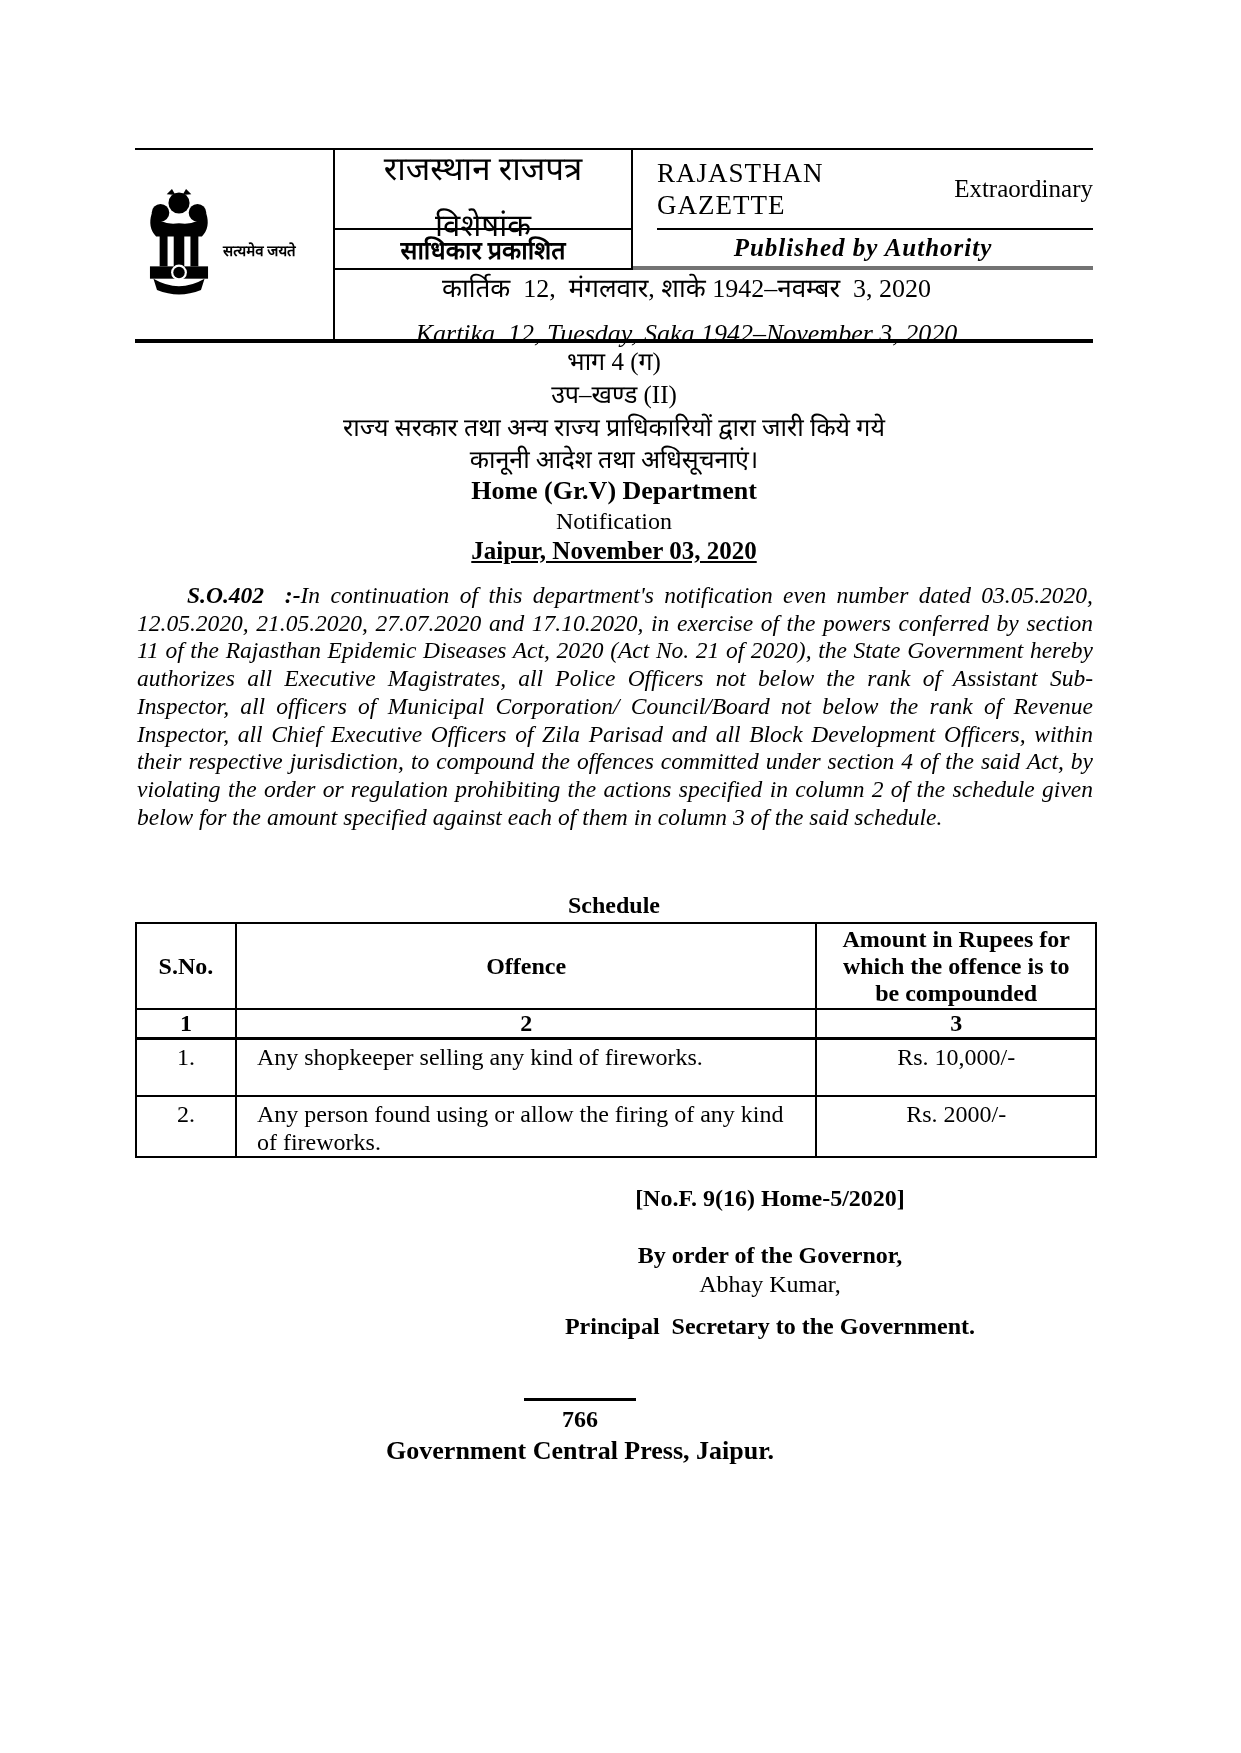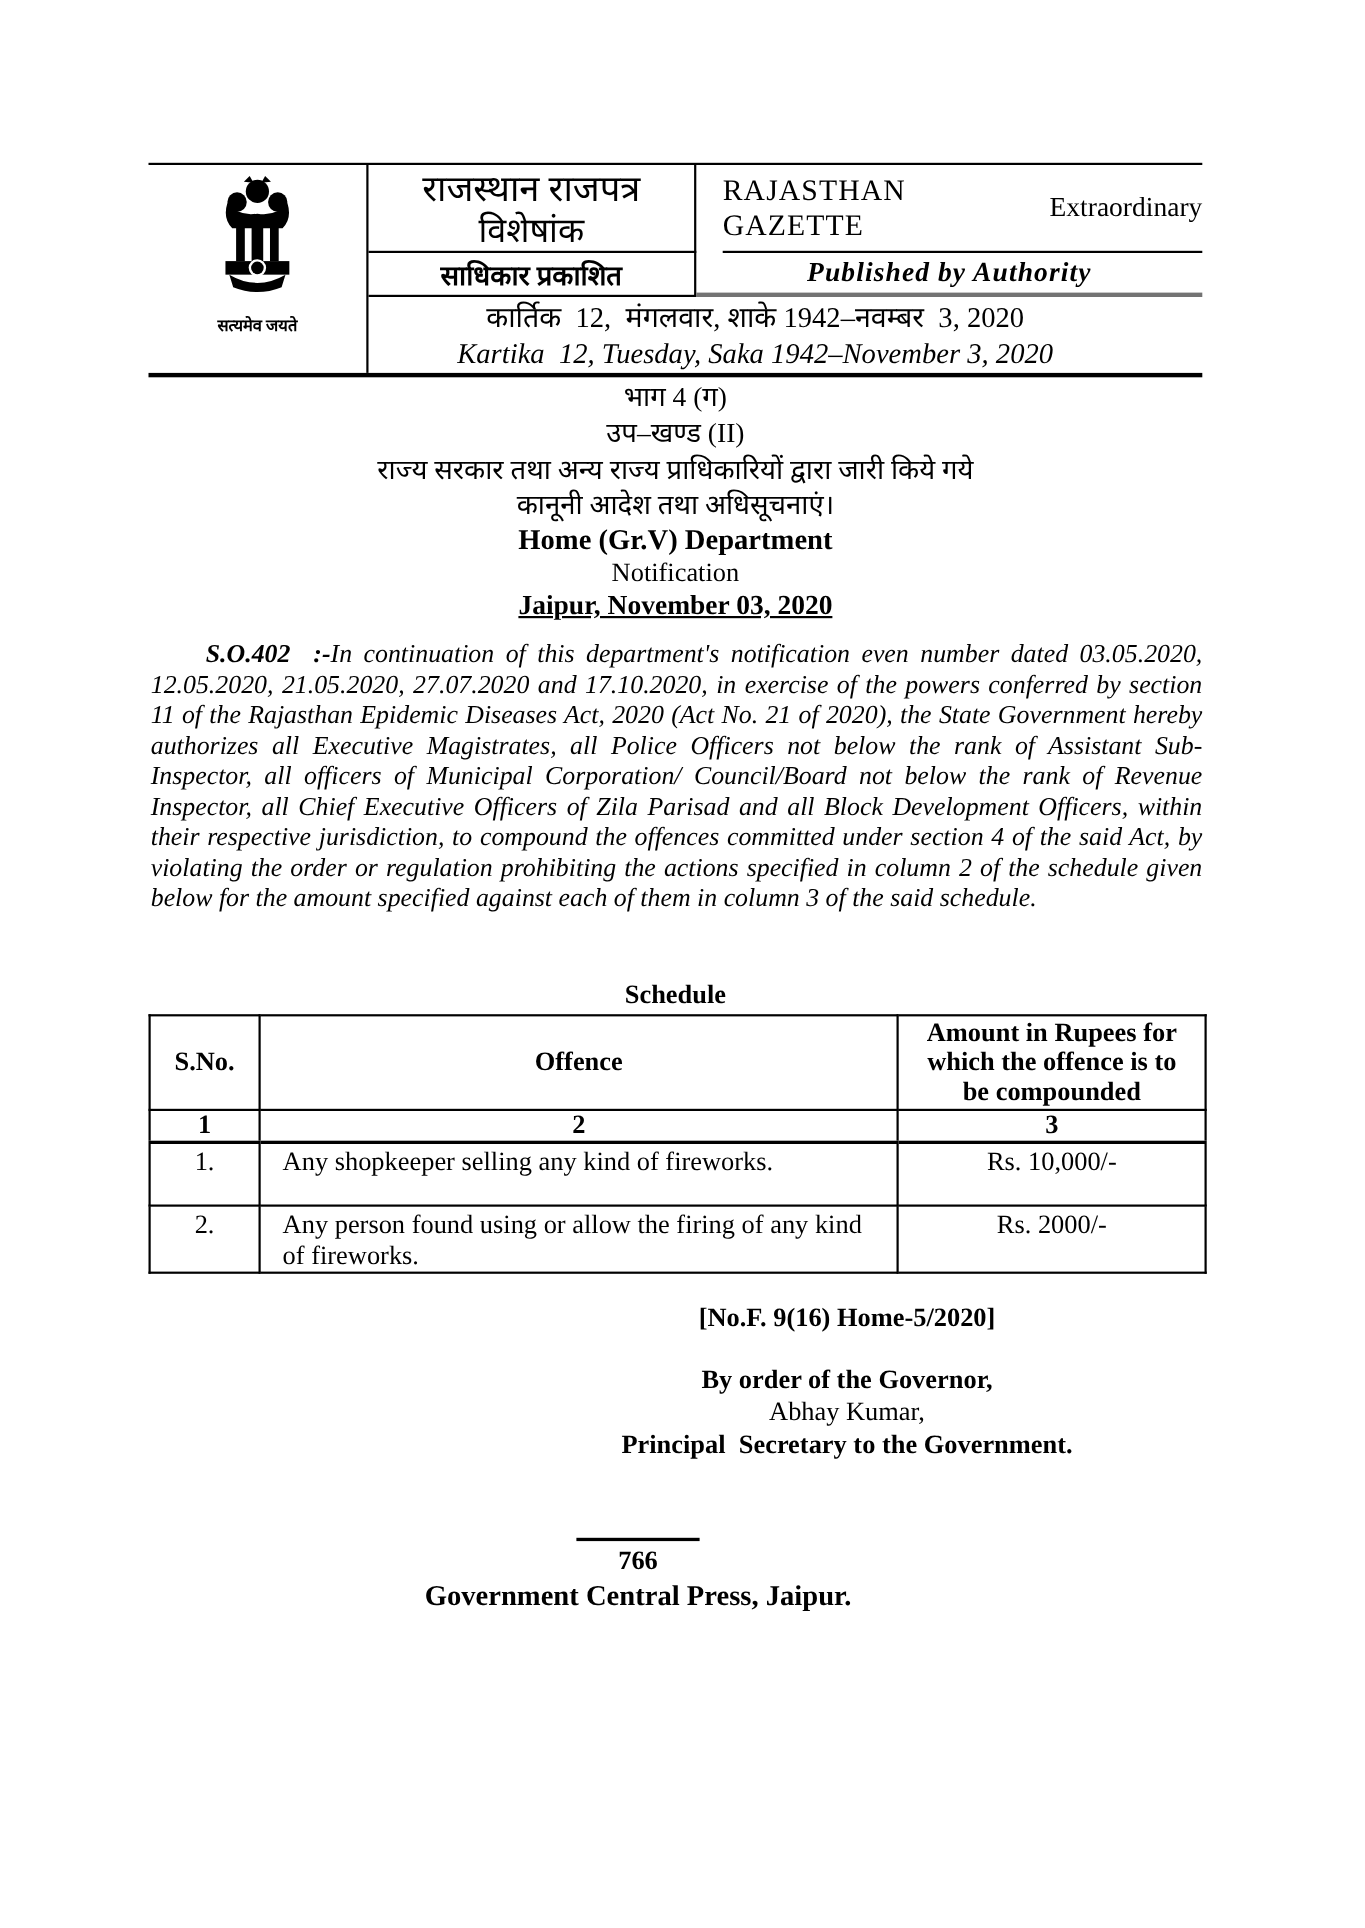--- a/index.html
+++ b/index.html
@@ -5,43 +5,43 @@
   html,body{margin:0;padding:0;background:#888;}
   .page{
     position:relative;
     width:1241px;height:1753px;
     margin:0 auto;
     background:#ffffff;
     color:#000;
     font-family:"Liberation Serif", serif;
     overflow:hidden;
   }
-  .prewrap{white-space:pre-wrap;}
+  .prewrap{white-space:pre-wrap;margin-top:12px;}
 
   
   .masthead{
     position:absolute;left:135px;top:148px;width:958px;
     border-top:2px solid #000;
     border-bottom:4px solid #000;
     display:grid;
     grid-template-columns:200px 298px 460px;
     grid-template-rows:80px 40px 69px;
   }
   .cell{box-sizing:border-box;}
   .cell-emblem{
     grid-column:1;grid-row:1/4;
     border-right:2px solid #000;
-    display:flex;flex-direction:column;align-items:center;
+    display:flex;flex-direction:row;align-items:center;
     padding-top:8px;
   }
   .emblem-caption{font-size:15px;font-weight:bold;margin-top:2px;}
   .cell-hi-title{
     grid-column:2;grid-row:1;
     border-right:2px solid #000;border-bottom:2px solid #000;
-    display:flex;flex-direction:column;justify-content:flex-end;align-items:center;
+    display:flex;flex-direction:column;justify-content:flex-start;align-items:center;gap:20px;
   }
   .hi-title-1{font-size:33px;line-height:38px;}
   .hi-title-2{font-size:31px;line-height:36px;}
   .cell-en-title{
     grid-column:3;grid-row:1;
     border-bottom:2px solid #000;
     display:flex;justify-content:center;align-items:center;margin-left:24px;
   }
   .en-title-1{font-size:27px;line-height:32px;letter-spacing:1px;}
   .en-title-2{font-size:25px;line-height:30px;}

